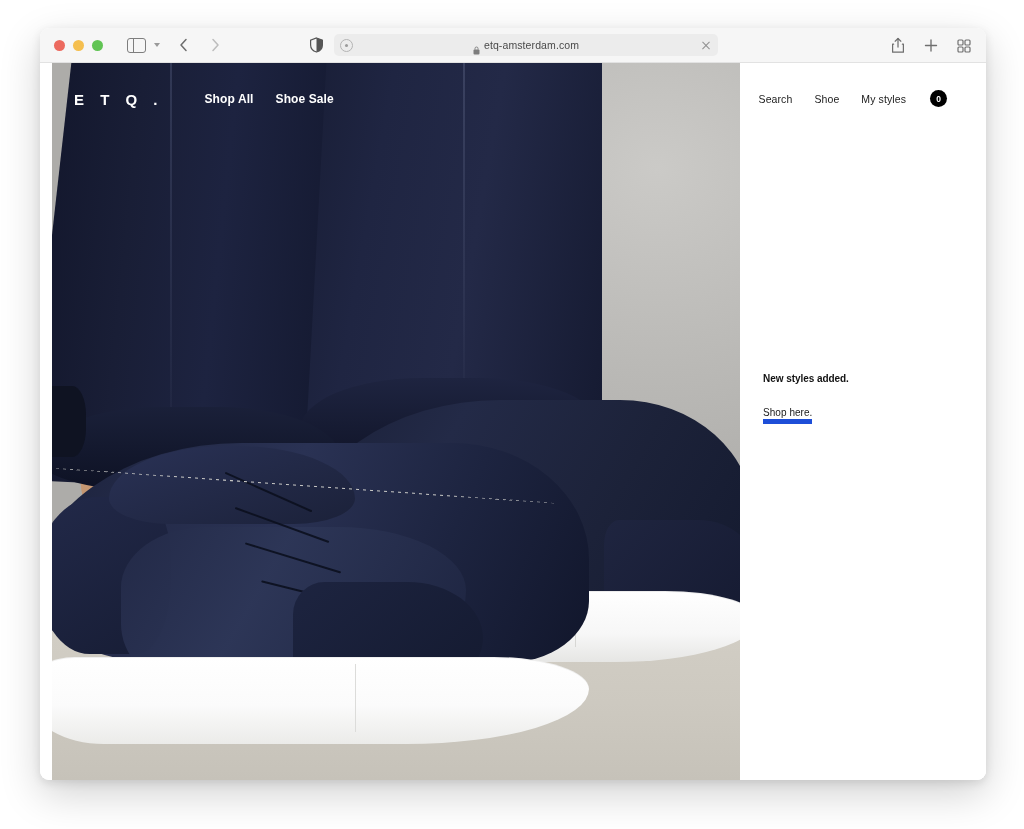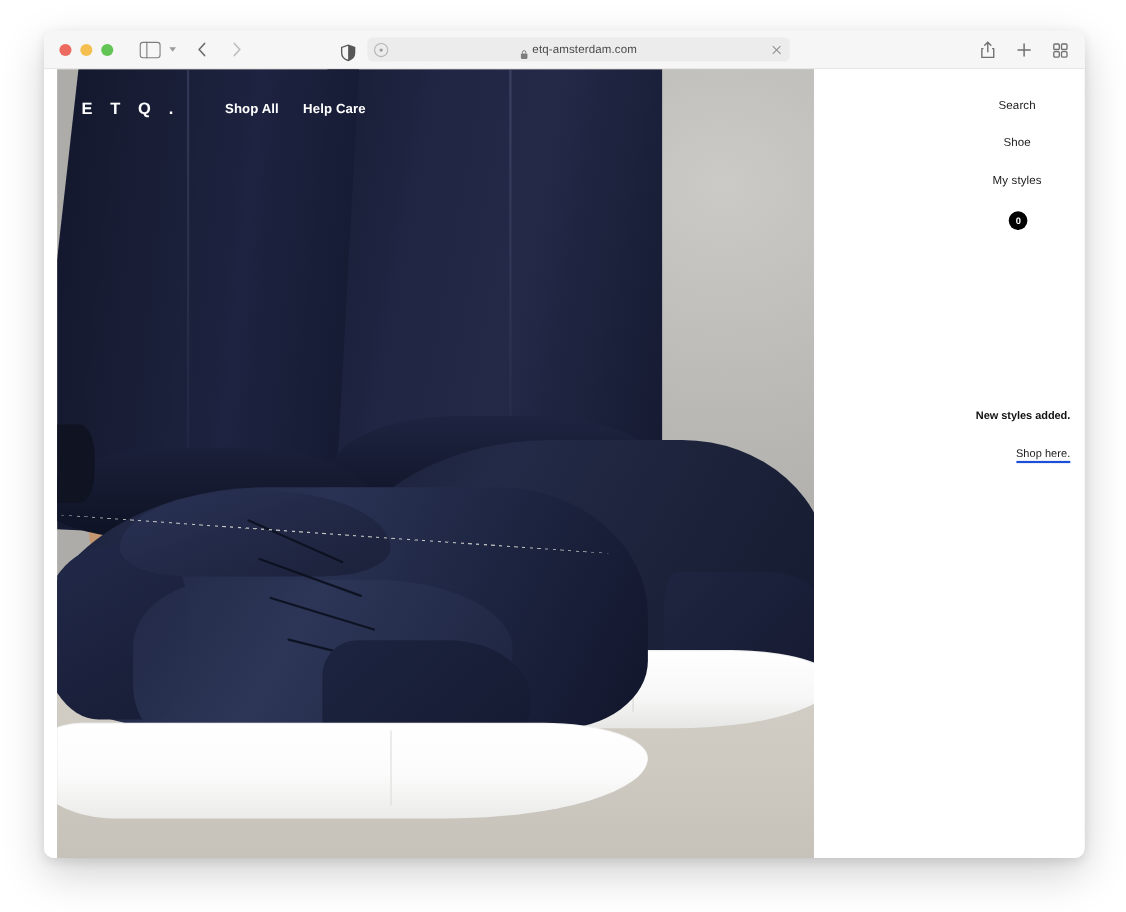--- a/index.html
+++ b/index.html
@@ -80,21 +80,21 @@
   .url-wrap {
     position: absolute;
     left: 0; right: 0;
     display: flex;
     align-items: center;
     justify-content: center;
     pointer-events: none;
   }
   .url-inner {
     display: flex;
-    align-items: flex-end;
+    align-items: center;
     pointer-events: auto;
   }
 
   .shield-icon {
     width: 15px; height: 16px;
     margin-right: 10px;
     flex: 0 0 auto;
   }
 
   .url-bar {
@@ -417,21 +417,20 @@
     background: #ffffff;
     position: relative;
   }
   .promo-nav {
     position: absolute;
     top: 27px;
     right: 39px;
     display: flex;
     align-items: center;
     gap: 22px;
-    flex-direction: column;
   }
   .promo-nav a {
     color: #1b1b1b;
     font-size: 10.5px;
     text-decoration: none;
     white-space: nowrap;
     letter-spacing: 0.1px;
   }
   .cart-badge {
     width: 17px; height: 17px;
@@ -444,21 +443,20 @@
     align-items: center;
     justify-content: center;
     margin-left: 2px;
   }
 
   .promo-body {
     position: absolute;
     left: 23px;
     top: 310px;
     width: 210px;
-    text-align: right;
   }
   .promo-eyebrow {
     font-size: 10px;
     font-weight: 700;
     color: #121212;
     letter-spacing: -0.05px;
     margin-bottom: 14px;
   }
   .promo-headline {
     font-size: 21.5px;
@@ -466,21 +464,21 @@
     color: #1a1a1a;
     line-height: 1.30;
     letter-spacing: -0.2px;
     margin-bottom: 18px;
   }
   .promo-link {
     display: inline-block;
     font-size: 10px;
     color: #1a1a1a;
     text-decoration: none;
-    border-bottom: 2px solid #1d4ed8;
+    border-bottom: 5px solid #1d4ed8;
     padding-bottom: 1px;
     letter-spacing: 0.05px;
   }
 </style>
 </head>
 <body>
 
 <div class="browser-window">
 
   <div class="toolbar">
@@ -591,21 +589,21 @@
         <div class="stitch"></div>
         <div class="sole"></div>
       </div>
 
       <div class="edge-dark"></div>
 
       <div class="site-header">
         <div class="logo">E T Q .</div>
         <nav class="site-nav">
           <a href="#">Shop All</a>
-          <a href="#">Help Care</a>
+          <a href="#">Shoe Sale</a>
         </nav>
       </div>
     </div>
 
     <div class="promo">
 
       <div class="promo-nav">
         <a href="#">Search</a>
         <a href="#">Shoe</a>
         <a href="#">My styles</a>

